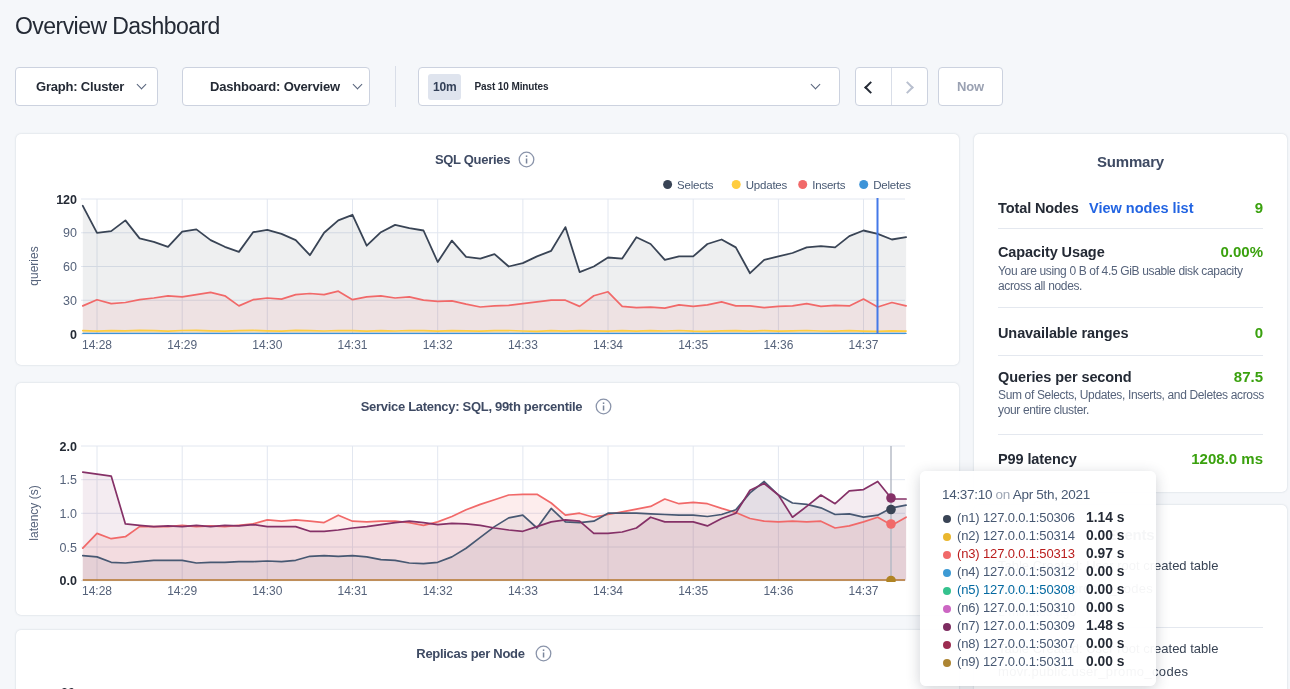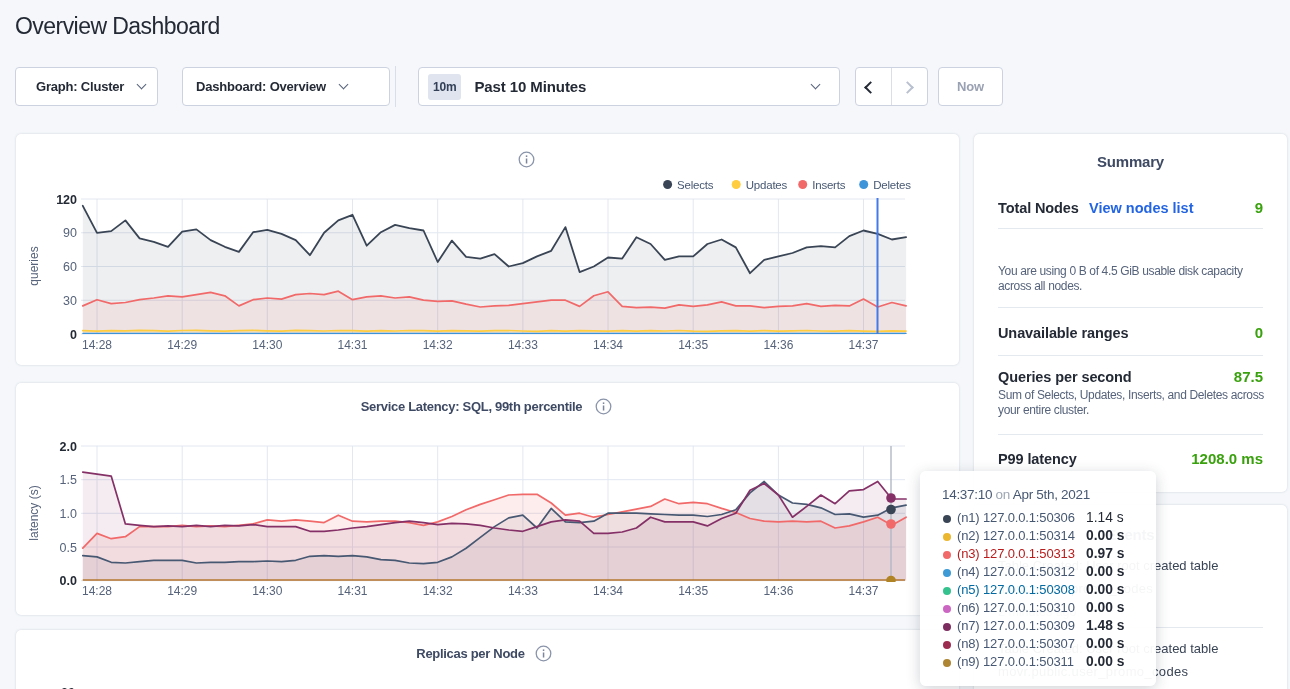--- a/index.html
+++ b/index.html
@@ -12,33 +12,34 @@
 .ct { position:absolute; width:100%; text-align:center; font-size:13px; font-weight:bold; color:#3e4a63; letter-spacing:-0.3px; }
 .sumrow { position:absolute; left:24px; right:24px; display:flex; justify-content:space-between; align-items:center; }
 .sl { font-size:14.5px; font-weight:bold; color:#242a35; letter-spacing:-0.1px; }
 .sv { font-size:15px; font-weight:bold; color:#3aa10e; }
 .sub { position:absolute; left:24px; right:10px; font-size:12px; letter-spacing:-0.35px; color:#56637b; line-height:15px; }
 .divider { position:absolute; left:24px; right:24px; height:1px; background:#e4e8ef; }
 
 </style></head><body>
 <div style="position:absolute;left:15px;top:13px;font-size:23px;color:#242a35;font-weight:400;letter-spacing:-0.55px">Overview Dashboard</div>
 <div class="btn" style="left:15px;width:143px;padding-left:20px">Graph: Cluster<span class="chev" style="margin-left:14px"></span></div>
-<div class="btn" style="left:182px;width:208px;padding-left:13px">Dashboard: Overview<span class="chev" style="margin-left:14px"></span></div>
+<div class="btn" style="left:182px;width:188px;padding-left:27px">Dashboard: Overview<span class="chev" style="margin-left:14px"></span></div>
 <div style="position:absolute;left:395px;top:66px;width:1px;height:41px;background:#d9dee8"></div>
 <div class="btn" style="left:418px;width:422px;padding-left:9px">
     <span style="background:#dfe4ee;border-radius:3px;font-size:12px;font-weight:bold;color:#334058;padding:6px 5px;">10m</span>
-    <span style="margin-left:13px;font-size:15px;letter-spacing:-0.1px">Past 10 Minutes</span>
+    <span style="margin-left:13px;font-size:10px;letter-spacing:-0.1px">Past 10 Minutes</span>
     <span class="chev" style="position:absolute;right:20px"></span>
   </div>
 <div class="btn" style="left:855px;width:73px"></div>
 <div style="position:absolute;left:891px;top:68px;width:1px;height:37px;background:#d9dee8"></div>
 <span style="position:absolute;left:866px;top:83px;width:9px;height:9px;border-left:2.4px solid #242a35;border-bottom:2.4px solid #242a35;transform:rotate(45deg)"></span>
 <span style="position:absolute;left:903px;top:83px;width:9px;height:9px;border-right:2.4px solid #b9c0cf;border-top:2.4px solid #b9c0cf;transform:rotate(45deg)"></span>
 <div class="btn" style="left:938px;width:65px;justify-content:center;color:#9aa1b2">Now</div>
 <div class="card" style="left:16px;top:134px;width:943px;height:231px">
+<div class="ct" style="top:18px;left:-15px">SQL Queries</div>
 <svg width="17" height="17" viewBox="0 0 17 17" style="position:absolute;left:502.0px;top:17.0px">
       <circle cx="8.5" cy="8.5" r="7.3" fill="none" stroke="#8a94aa" stroke-width="1.3"></circle>
       <rect x="7.8" y="7.5" width="1.5" height="5" fill="#7b869b"></rect>
       <rect x="7.8" y="4.4" width="1.5" height="1.6" fill="#7b869b"></rect>
     </svg>
 <svg width="943" height="231" viewBox="0 0 943 231" style="position:absolute;left:0;top:0">
 <line x1="65" y1="65.0" x2="889" y2="65.0" stroke="#e2e7f0" stroke-width="1"></line>
 <line x1="65" y1="98.75" x2="889" y2="98.75" stroke="#e2e7f0" stroke-width="1"></line>
 <line x1="65" y1="132.5" x2="889" y2="132.5" stroke="#e2e7f0" stroke-width="1"></line>
 <line x1="65" y1="166.25" x2="889" y2="166.25" stroke="#e2e7f0" stroke-width="1"></line>
@@ -153,20 +154,24 @@
 </div>
 <div class="card" style="left:974px;top:134px;width:313px;height:358px"></div>
 <div style="position:absolute;left:974px;top:134px;width:313px;height:358px">
 <div class="ct" style="top:19px;font-size:15px;letter-spacing:-0.2px">Summary</div>
 <div class="sumrow" style="top:65px">
       <span class="sl">Total Nodes</span>
       <span class="sv">9</span>
     </div>
 <div style="position:absolute;left:115px;top:66px;font-size:14.5px;font-weight:bold;color:#2264e2">View nodes list</div>
 <div class="divider" style="top:94px"></div>
+<div class="sumrow" style="top:109px">
+      <span class="sl">Capacity Usage</span>
+      <span class="sv">0.00%</span>
+    </div>
 <div class="sub" style="top:130px">You are using 0 B of 4.5 GiB usable disk capacity<br>across all nodes.</div>
 <div class="divider" style="top:173px"></div>
 <div class="sumrow" style="top:190px">
       <span class="sl">Unavailable ranges</span>
       <span class="sv">0</span>
     </div>
 <div class="divider" style="top:221px"></div>
 <div class="sumrow" style="top:234px">
       <span class="sl">Queries per second</span>
       <span class="sv">87.5</span>
@@ -182,21 +187,21 @@
 <div class="ct" style="top:21px;font-size:15px;letter-spacing:-0.2px">Events</div>
 <div style="position:absolute;left:24px;top:49px;font-size:13px;color:#394455;line-height:23px">Table Created: User root created table<br><span style="letter-spacing:0.3px">movr.public.promo_codes</span></div>
 <div style="position:absolute;left:24px;top:100px;font-size:12.5px;color:#8e96a6">2 minutes ago</div>
 <div class="divider" style="top:122px"></div>
 <div style="position:absolute;left:24px;top:132px;font-size:13px;color:#394455;line-height:23px">Table Created: User root created table<br><span style="letter-spacing:0.35px">movr.public.user_promo_codes</span></div>
 </div>
 <div style="position:absolute;left:920px;top:471px;width:236px;height:215px;background:rgba(255,255,255,0.95);border-radius:6px;box-shadow:0 3px 14px rgba(40,50,70,0.22)">
 <div style="position:absolute;left:22px;top:16px;font-size:13.5px;letter-spacing:-0.3px;color:#475872">14:37:10 <span style="color:#9fa7b5">on</span> Apr 5th, 2021</div>
 <div style="position:absolute;left:23px;top:43.5px;width:8px;height:8px;border-radius:50%;background:#394455"></div>
 <div style="position:absolute;left:37px;top:38.5px;font-size:13px;letter-spacing:-0.15px;color:#475872">(n1) 127.0.0.1:50306</div>
-<div style="position:absolute;left:166px;top:38.5px;font-size:13.8px;font-weight:normal;color:#242a35">1.14 s</div>
+<div style="position:absolute;left:166px;top:38.5px;font-size:13.8px;font-weight:bold;color:#242a35">1.14 s</div>
 <div style="position:absolute;left:23px;top:61.5px;width:8px;height:8px;border-radius:50%;background:#eab72e"></div>
 <div style="position:absolute;left:37px;top:56.5px;font-size:13px;letter-spacing:-0.15px;color:#475872">(n2) 127.0.0.1:50314</div>
 <div style="position:absolute;left:166px;top:56.5px;font-size:13.8px;font-weight:bold;color:#242a35">0.00 s</div>
 <div style="position:absolute;left:23px;top:79.5px;width:8px;height:8px;border-radius:50%;background:#f16969"></div>
 <div style="position:absolute;left:37px;top:74.5px;font-size:13px;letter-spacing:-0.15px;color:#b91c1c">(n3) 127.0.0.1:50313</div>
 <div style="position:absolute;left:166px;top:74.5px;font-size:13.8px;font-weight:bold;color:#242a35">0.97 s</div>
 <div style="position:absolute;left:23px;top:97.5px;width:8px;height:8px;border-radius:50%;background:#3d9ad4"></div>
 <div style="position:absolute;left:37px;top:92.5px;font-size:13px;letter-spacing:-0.15px;color:#475872">(n4) 127.0.0.1:50312</div>
 <div style="position:absolute;left:166px;top:92.5px;font-size:13.8px;font-weight:bold;color:#242a35">0.00 s</div>
 <div style="position:absolute;left:23px;top:115.5px;width:8px;height:8px;border-radius:50%;background:#35c28e"></div>

